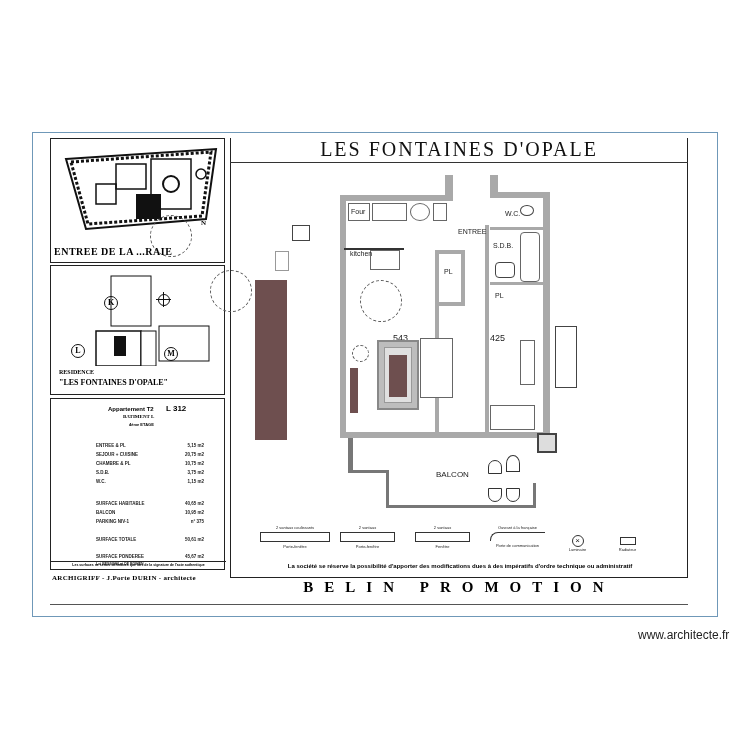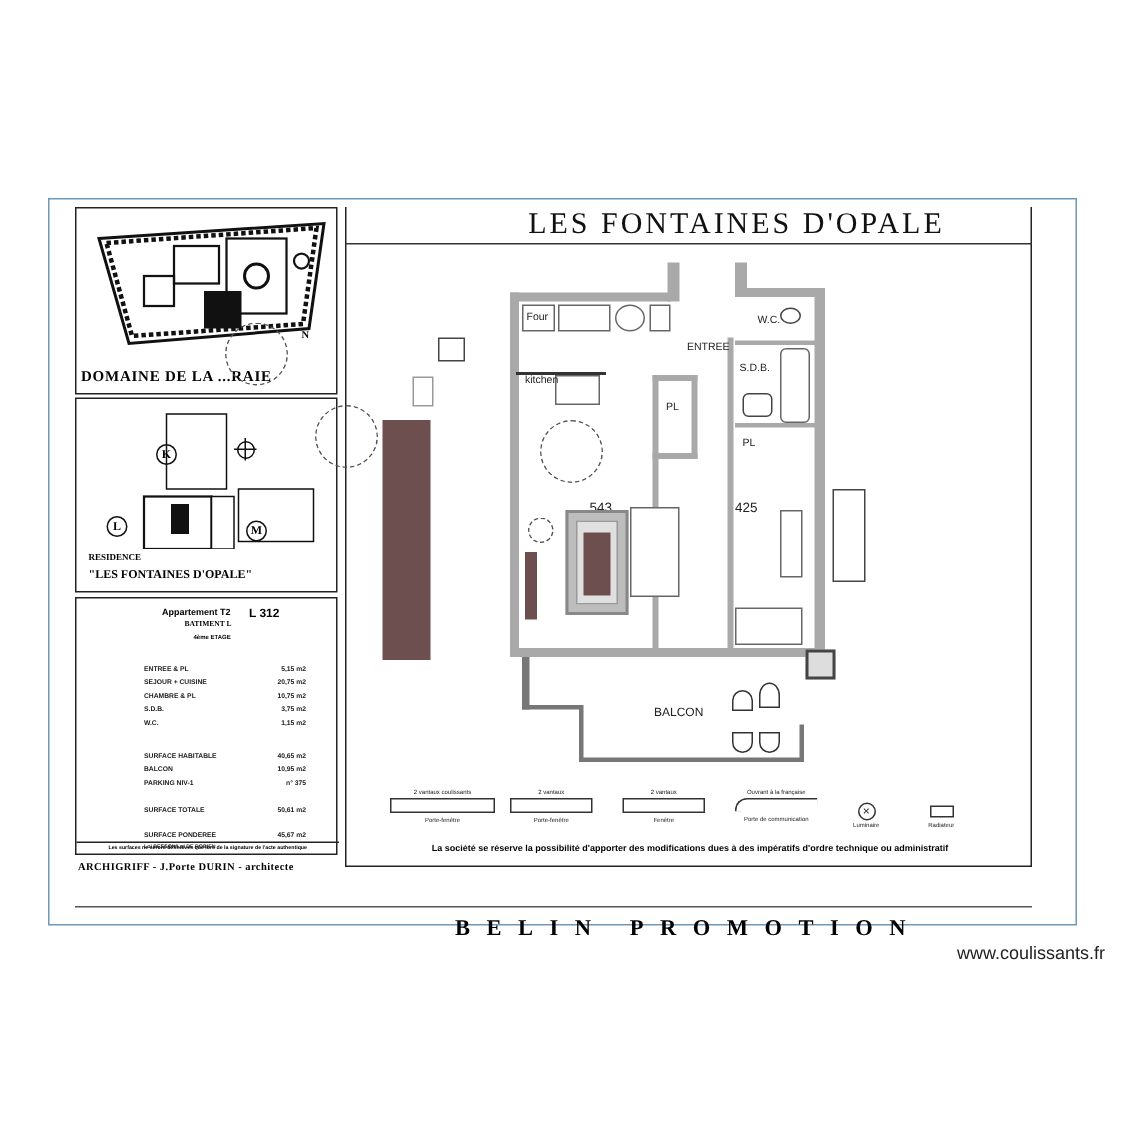--- a/index.html
+++ b/index.html
@@ -26,21 +26,21 @@
     <polygon points="10,15 160,5 150,75 30,85" fill="#fff" stroke="#111" stroke-width="2"></polygon>
     <polygon points="15,18 155,8 146,72 32,80" fill="none" stroke="#111" stroke-width="3" stroke-dasharray="3,2"></polygon>
     <rect x="60" y="20" width="30" height="25" fill="none" stroke="#111" stroke-width="1.5"></rect>
     <rect x="95" y="15" width="40" height="50" fill="none" stroke="#111" stroke-width="1.5"></rect>
     <circle cx="115" cy="40" r="8" fill="none" stroke="#111" stroke-width="2"></circle>
     <rect x="40" y="40" width="20" height="20" fill="none" stroke="#111" stroke-width="1.5"></rect>
     <rect x="80" y="50" width="25" height="25" fill="#111"></rect>
     <circle cx="145" cy="30" r="5" fill="none" stroke="#111" stroke-width="1.5"></circle>
   </svg>
   <div class="abs serif" style="left:150px;top:80px;font-size:7px;font-weight:bold;">N</div>
-  <div class="abs serif" style="left:3px;top:107px;font-size:10px;font-weight:bold;letter-spacing:0.5px;">DOMAINE DE LA ...RAIE</div>
+  <div class="abs serif" style="left:3px;top:107px;font-size:10px;font-weight:bold;letter-spacing:0.5px;">ENTREE DE LA ...RAIE</div>
 </div>
 
 <div class="panel" style="left:50px;top:265px;width:175px;height:130px;">
   <svg class="abs" style="left:30px;top:5px;" width="140" height="95" viewBox="0 0 140 95">
     <rect x="30" y="5" width="40" height="50" fill="#fff" stroke="#111"></rect>
     <rect x="15" y="60" width="45" height="35" fill="#fff" stroke="#111" stroke-width="1.5"></rect>
     <rect x="33" y="65" width="12" height="20" fill="#111"></rect>
     <rect x="60" y="60" width="15" height="35" fill="#fff" stroke="#111"></rect>
     <rect x="78" y="55" width="50" height="35" fill="#fff" stroke="#111"></rect>
   </svg>
@@ -111,21 +111,21 @@
       </div>
   </div>
 
   <div class="abs" style="left:0;top:162px;width:175px;font-size:3.5px;font-weight:bold;text-align:center;border-top:1px solid #222;padding-top:1px;white-space:nowrap;overflow:hidden;">Les surfaces ne seront définitives que lors de la signature de l'acte authentique</div>
 </div>
 
 <div class="abs serif" style="left:52px;top:574px;font-size:7px;font-weight:bold;letter-spacing:0.3px;">ARCHIGRIFF - J.Porte DURIN - architecte</div>
 
 <div class="panel" style="left:230px;top:138px;width:458px;height:440px;border-right:1px solid #222;border-left:1px solid #222;border-top:none;border-bottom:1px solid #222;"></div>
 
-<div class="abs serif" style="left:230px;top:138px;width:458px;text-align:center;font-size:20px;letter-spacing:2px;color:#111;padding-left:32px;">LES FONTAINES D'OPALE</div>
+<div class="abs serif" style="left:230px;top:138px;width:458px;text-align:center;font-size:20px;letter-spacing:2px;color:#111;">LES FONTAINES D'OPALE</div>
 <div class="thinline" style="left:230px;top:162px;width:458px;height:1px;"></div>
 
 <div class="abs" style="left:340px;top:170px;width:220px;height:350px;">
 
   <div class="wall" style="left:0;top:25px;width:107px;height:6px;"></div>
   <div class="wall" style="left:0;top:25px;width:6px;height:243px;"></div>
   <div class="wall" style="left:0;top:262px;width:210px;height:6px;"></div>
   <div class="wall" style="left:105px;top:5px;width:8px;height:26px;"></div>
   <div class="wall" style="left:150px;top:5px;width:8px;height:22px;"></div>
   <div class="wall" style="left:150px;top:22px;width:60px;height:6px;"></div>
@@ -221,16 +221,16 @@
     <div>Luminaire</div>
   </div>
   <div class="legend-item" style="left:370px;top:10px;width:25px;">
     <div style="width:14px;height:6px;border:1px solid #333;margin:2px auto;"></div>
     <div>Radiateur</div>
   </div>
 </div>
 
 <div class="abs" style="left:232px;top:563px;width:456px;font-size:6px;font-weight:bold;text-align:center;white-space:nowrap;overflow:hidden;">La société se réserve la possibilité d'apporter des modifications dues à des impératifs d'ordre technique ou administratif</div>
 
-<div class="abs serif" style="left:230px;top:579px;width:458px;text-align:center;font-size:15px;font-weight:bold;letter-spacing:11px;margin-top:32px;">BELIN PROMOTION</div>
+<div class="abs serif" style="left:230px;top:579px;width:458px;text-align:center;font-size:15px;font-weight:bold;letter-spacing:11px;">BELIN PROMOTION</div>
 <div class="thinline" style="left:50px;top:604px;width:638px;height:1px;background:#555;"></div>
 
-<div class="abs" style="left:638px;top:628px;font-size:12px;color:#222;">www.coulissants.fr</div>
+<div class="abs" style="left:638px;top:628px;font-size:12px;color:#222;">www.architecte.fr</div>
 
 </body></html>

